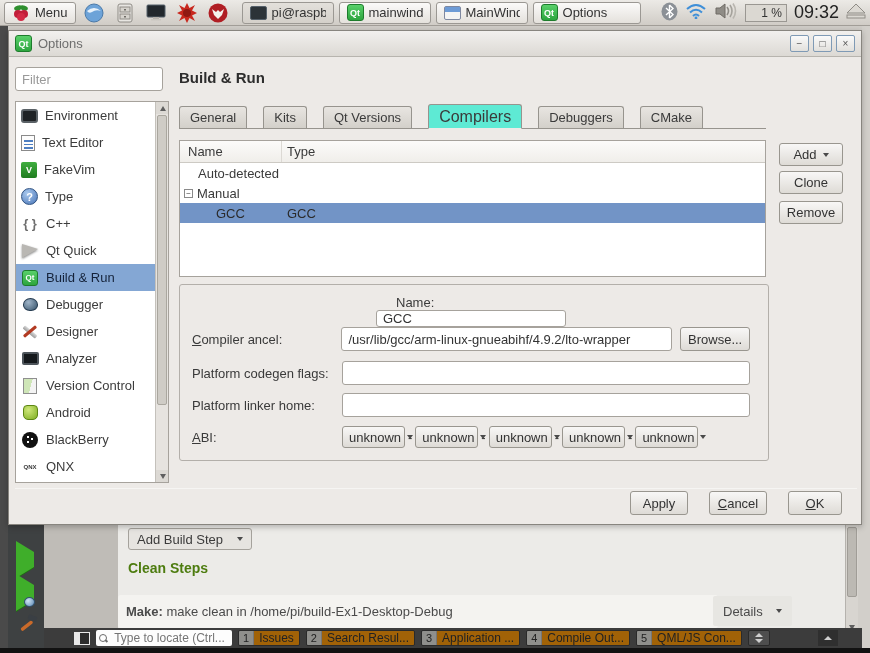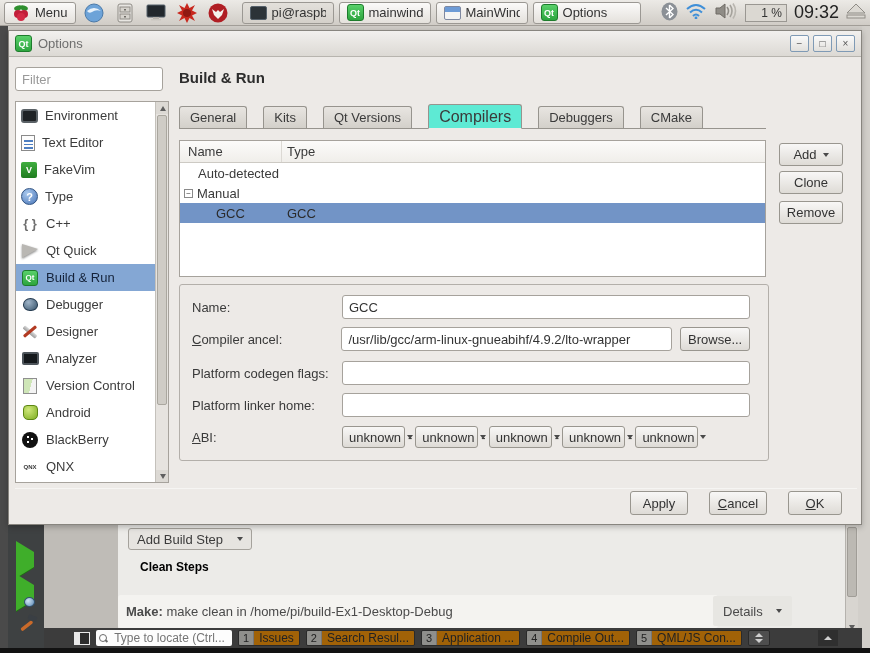--- a/index.html
+++ b/index.html
@@ -38,21 +38,21 @@
   .modebar { position:absolute; left:8px; top:525px; width:36px; height:123px; background:#3e4142; }
   .mode-ic { position:absolute; left:8px; }
   .run-tri { width:0; height:0; border-left:18px solid #3fae2a; border-top:11px solid transparent; border-bottom:11px solid transparent; filter:drop-shadow(0 1px 0 #1e6d12); }
   .debug-ball { position:absolute; left:8px; top:12px; width:11px; height:10px; border-radius:50%;
     background:radial-gradient(circle at 35% 35%, #cfe4f2, #5b87b5); border:1px solid #33536f; }
   .bg-splitter { position:absolute; left:44px; top:525px; width:74px; height:103px; background:#bfbcb7; }
   .bg-content { position:absolute; left:118px; top:525px; width:727px; height:103px; background:#ecebe8; }
   .absb { position:absolute; }
   .bld-btn { height:22px; padding:0 8px; display:inline-flex; align-items:center; gap:8px;
     background:#e6e4e0; border:1px solid #a5a29c; border-radius:3px; color:#3a3a3a; }
-  .clean-h { font-size:12px; font-weight:bold; color:#000000;margin-left:12px; }
+  .clean-h { font-size:14px; font-weight:bold; color:#4d7c0f; }
   .make-row { background:#f4f3f0; border-radius:3px; height:33px; display:flex; align-items:center; padding:0 8px; color:#4a4a4a; }
   .details-btn { height:30px; padding:0 10px; display:inline-flex; align-items:center; gap:7px; background:#e7e6e2; color:#4a4a4a; border-radius:2px; }
   .bg-scroll { position:absolute; left:845px; top:525px; width:13px; height:107px; background:#d8d5d0; border-left:1px solid #b5b2ad; }
   .bg-scroll .thumb { position:absolute; left:1px; top:2px; width:10px; height:70px; background:#bcb9b3; border:1px solid #a09d97; border-radius:2px; }
 
   
   .statusbar { position:absolute; left:44px; top:628px; width:818px; height:20px; background:#3c3c3c;
     display:flex; align-items:center; gap:6px; padding-left:30px; }
   .sb-toggle { width:16px; height:13px; border:1px solid #e8e8e8; background:#e8e8e8; position:relative; flex:none; }
   .sb-toggle::after { content:""; position:absolute; right:0; top:0; width:9px; height:11px; background:#2c2c2c; }
@@ -471,21 +471,21 @@
         <span class="arr-dn"></span>
       </div>
       <div class="btn side-btn" style="top:114px">
         <span>Clone</span>
       </div>
       <div class="btn side-btn" style="top:144px">
         <span>Remove</span>
       </div>
 
       <div class="form-frame">
-        <div class="frow" style="top:10px; right:18px;">
+        <div class="frow" style="top:10px; right:18px;flex-direction:column;">
           <span class="flabel">Name:</span>
           <input class="finput" style="flex: 1 1 0%;" value="GCC">
         </div>
         <div class="frow" style="top:42px; right:18px;">
           <span class="flabel"><span class="underl">C</span><span>ompiler ancel:</span></span>
           <input class="finput" style="width: 332px;" value="/usr/lib/gcc/arm-linux-gnueabihf/4.9.2/lto-wrapper">
           <span class="btn" style="width:70px; height:24px; margin-left:8px;">
               <span>Browse...</span>
             </span>
         </div>

